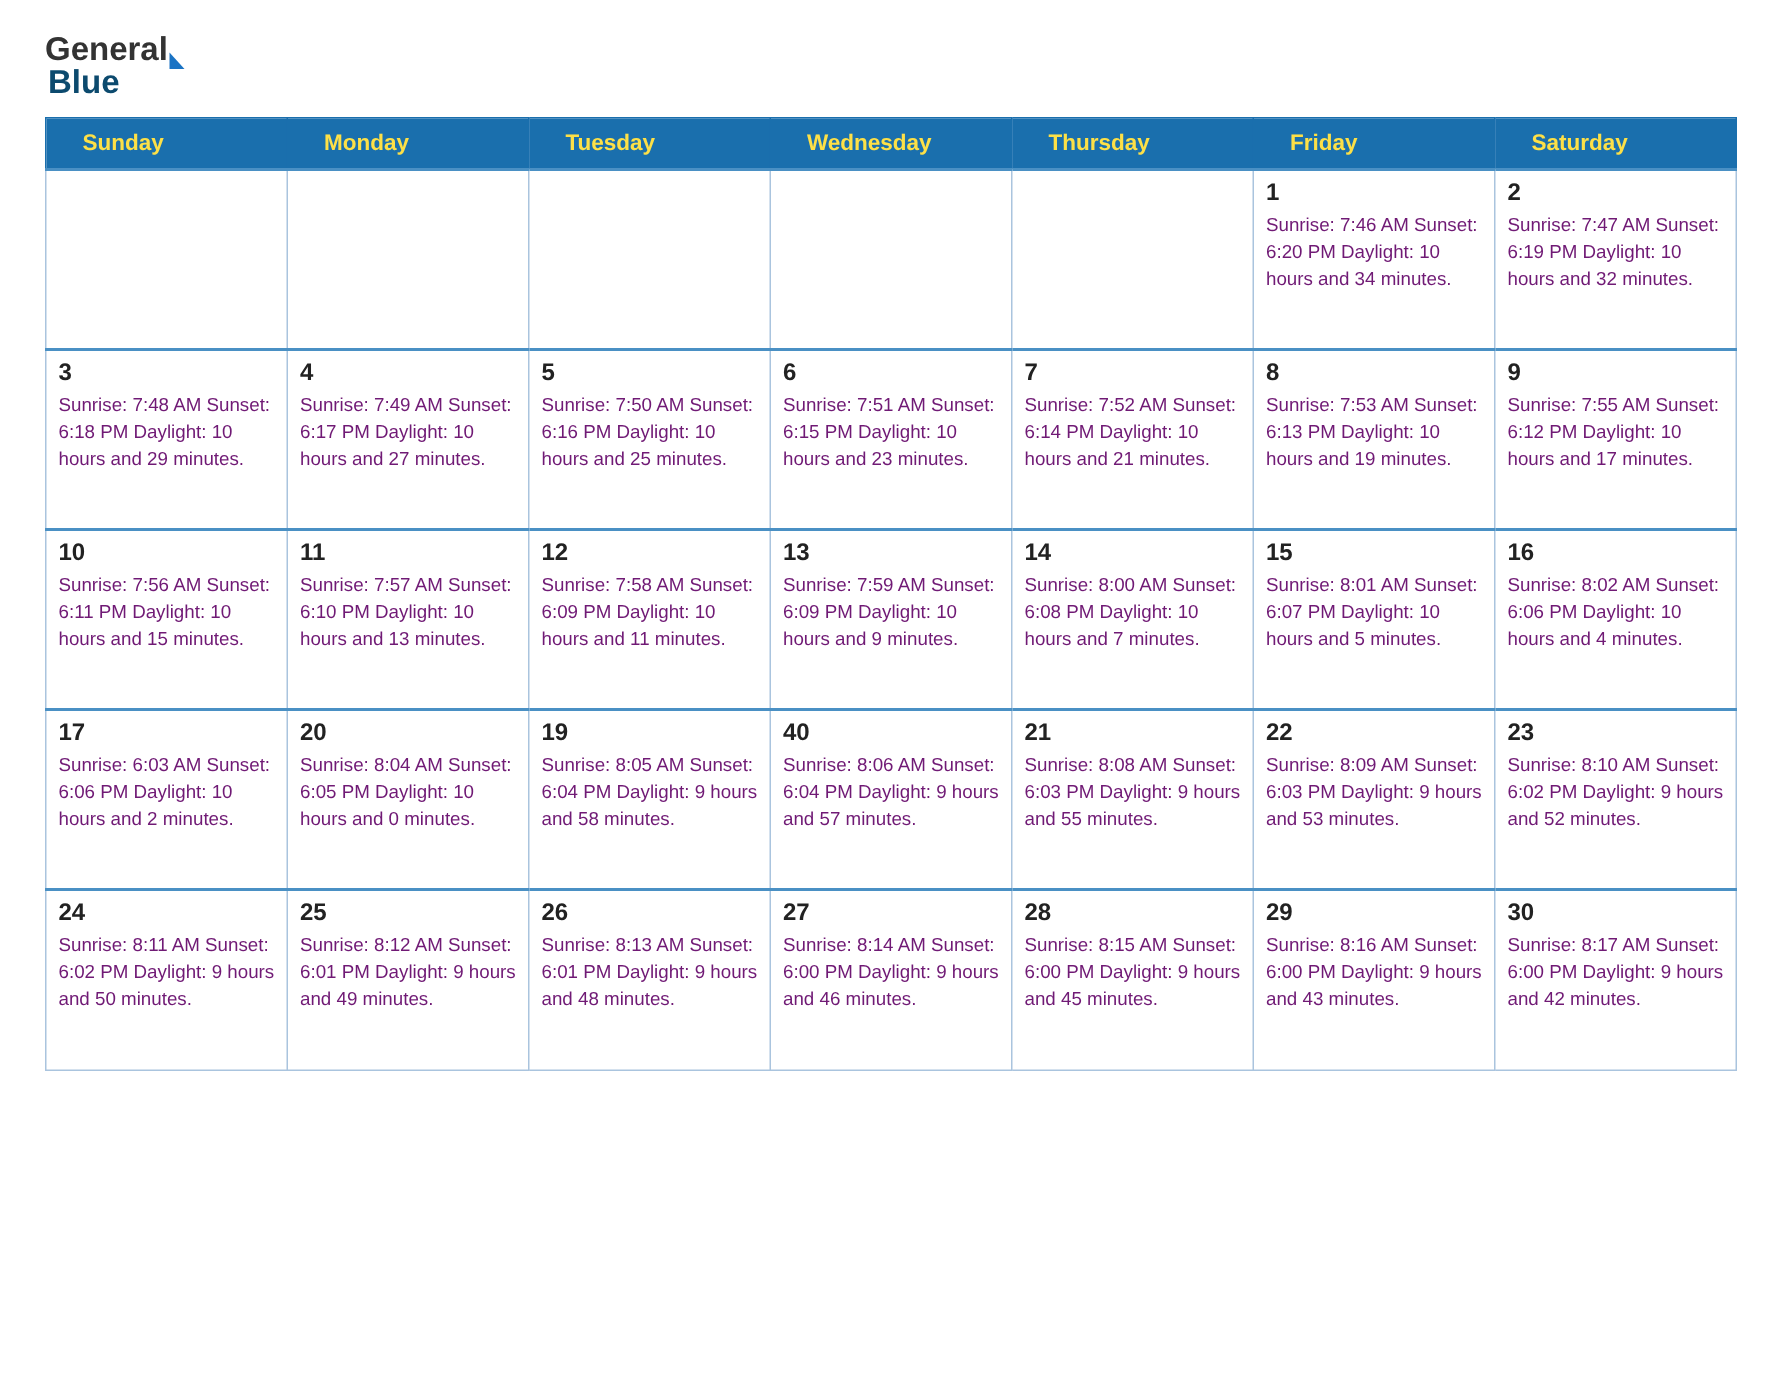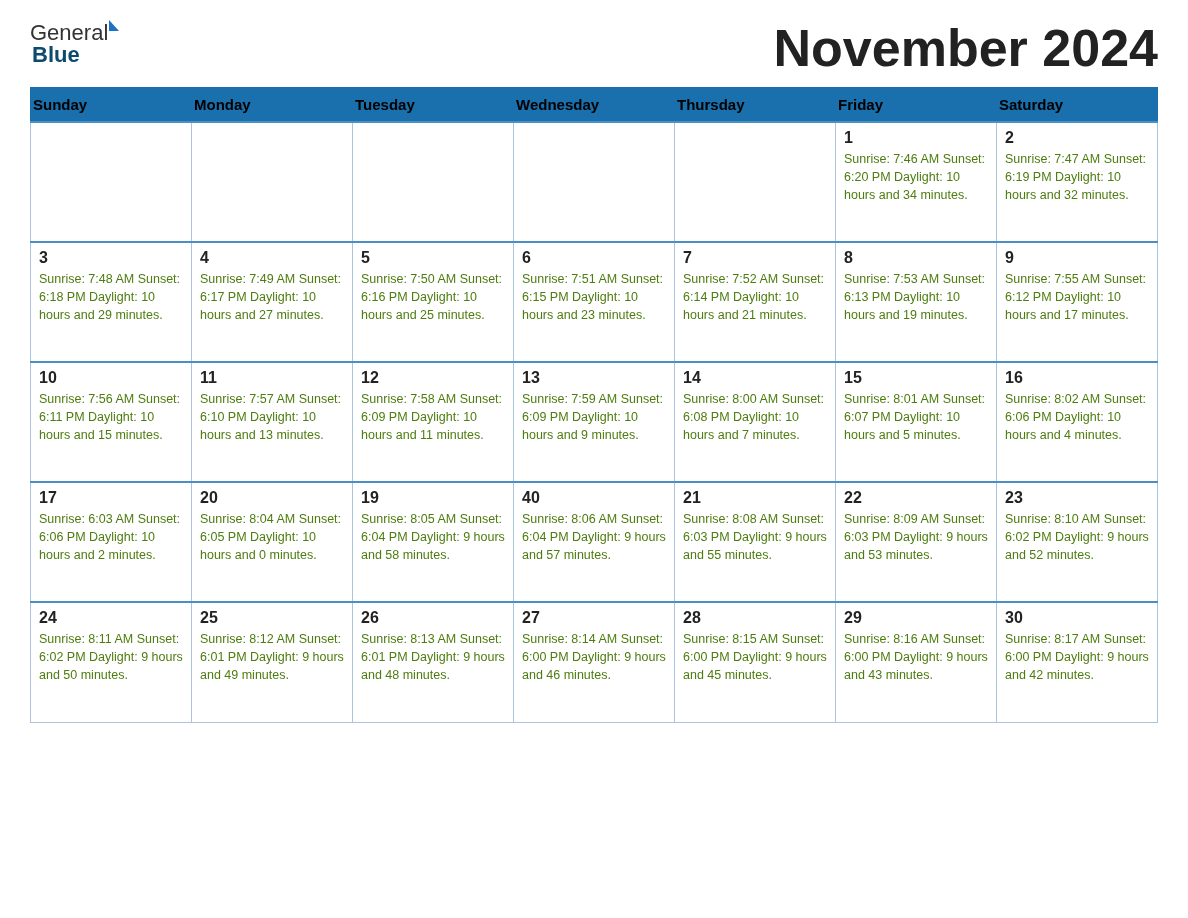--- a/index.html
+++ b/index.html
@@ -17,23 +17,23 @@
       justify-content: space-between;
       margin-bottom: 10px;
     }
     .logo-area {
       display: flex;
       flex-direction: column;
       align-items: flex-start;
     }
     .logo-text {
       display: flex;
-      align-items: flex-start;
+      align-items: flex-end;
       font-size: 22px;
-      font-weight: normal;
+      font-weight: bold;
       color: #333;
     }
     .logo-triangle {
       width: 0;
       height: 0;
       border-left: 10px solid #1a73c4;
       border-top: 11px solid transparent;
       border-bottom: 0px solid transparent;
       margin-left: 1px;
       margin-right: 2px;
@@ -61,24 +61,24 @@
       color: #444;
       margin-top: 2px;
     }
     .calendar {
       width: 100%;
       border-collapse: collapse;
       margin-top: 10px;
     }
     .calendar th {
       background-color: #1a6fad;
-      color: #000000;
+      color: #fde047;
       font-size: 15px;
       font-weight: 600;
-      padding: 8px 2px;
+      padding: 8px 24px;
       text-align: left;
       border: 1px solid #1a6fad;
     }
     .calendar td {
       vertical-align: top;
       border: 1px solid #aac4de;
       padding: 6px 8px;
       width: 14.28%;
       min-height: 110px;
       height: 120px;
@@ -88,21 +88,21 @@
     }
     .day-number {
       font-size: 16px;
       font-weight: bold;
       color: #222;
       margin-bottom: 3px;
       display: block;
     }
     .day-info {
       font-size: 12.5px;
-      color: #4d7c0f;
+      color: #701a75;
       line-height: 1.45;
     }
     .empty-cell {
       background: #f9f9f9;
     }
     
     .week-row td {
       border-top: 2px solid #4a90c4;
     }
     .calendar thead tr th {
@@ -114,21 +114,20 @@
 
 <div class="header-area">
   <div class="logo-area">
     <div class="logo-text">
       <span>General</span>
         <span class="logo-triangle"></span>
     </div>
     <div class="logo-bottom">Blue</div>
   </div>
   <div class="title-area">
-    <div class="month-title">November 2024</div>
   </div>
 </div>
 
 <table class="calendar">
   <thead>
     <tr>
     <th>Sunday</th>
         <th>Monday</th>
         <th>Tuesday</th>
         <th>Wednesday</th>

